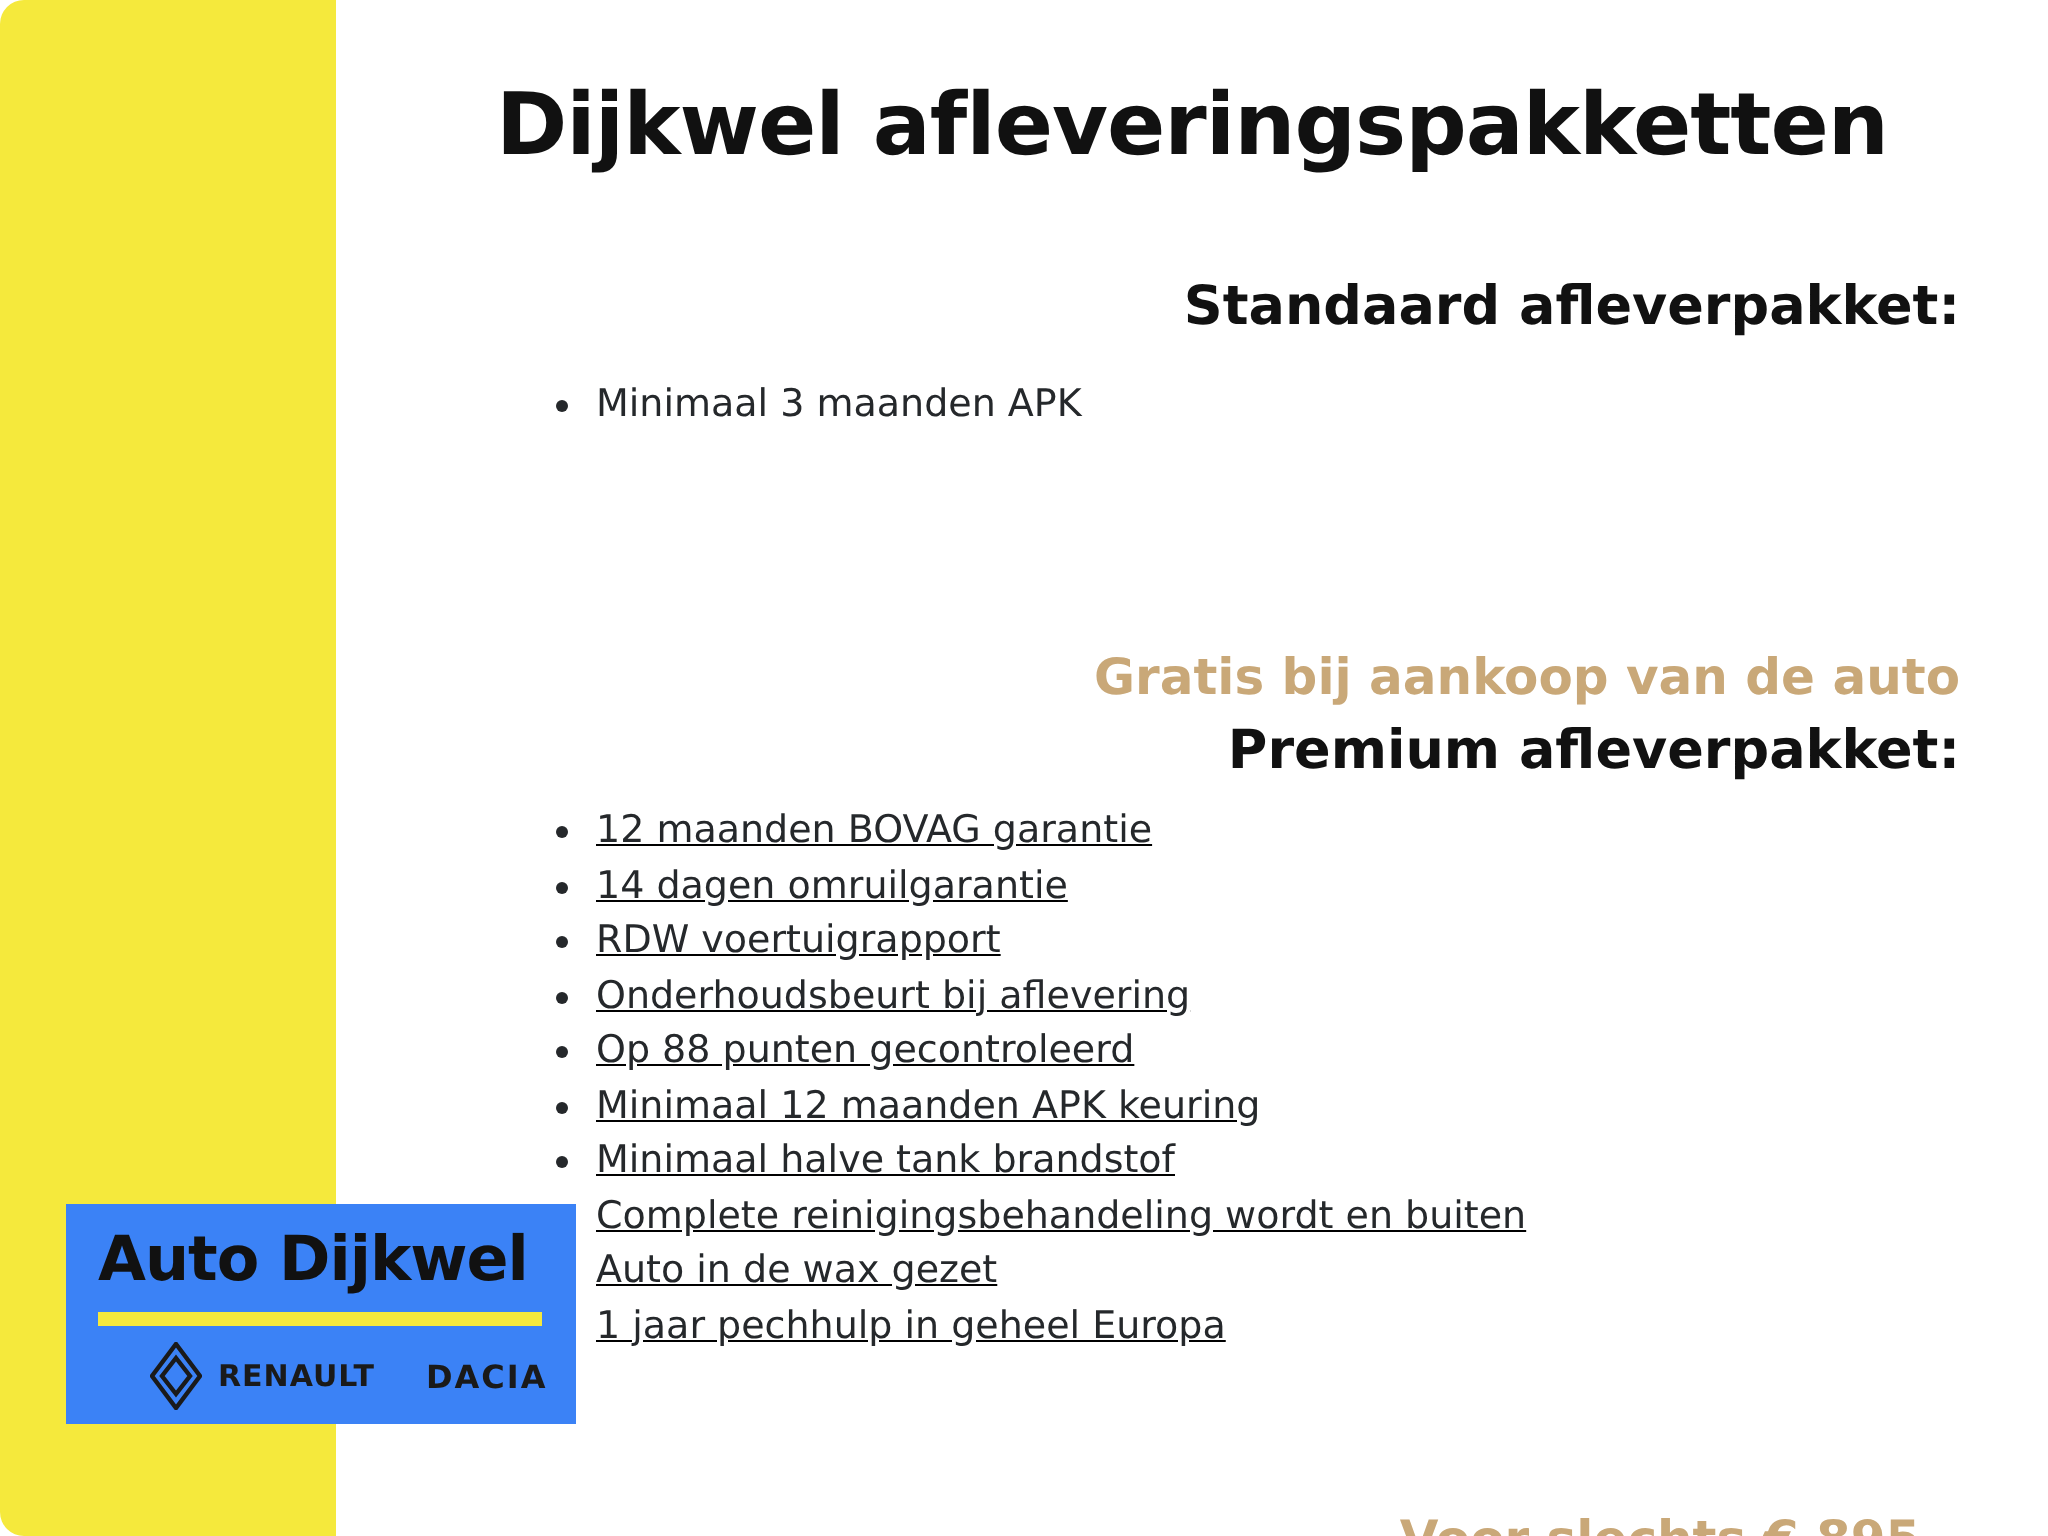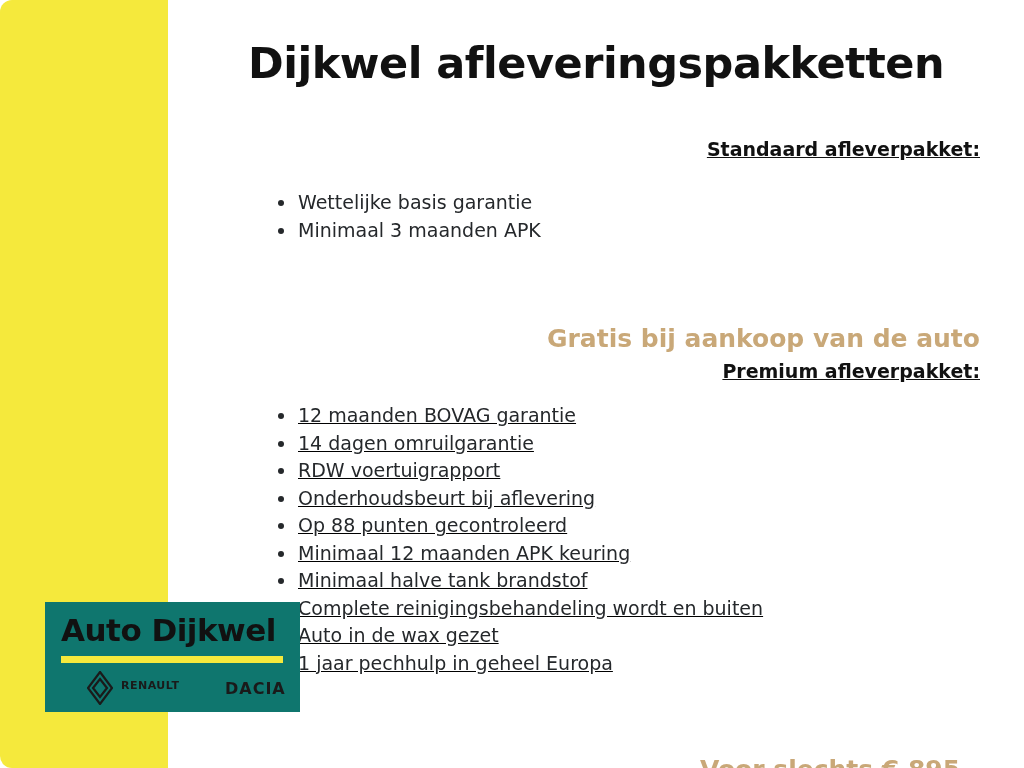--- a/index.html
+++ b/index.html
@@ -44,24 +44,23 @@
     text-align: center;
     font-size: 43px;
     font-weight: bold;
     color: #111111;
     letter-spacing: -0.5px;
   }
   .section-head {
     position: absolute;
     right: 44px;
     text-align: center;
-    font-size: 19px;
+    font-size: 27px;
     font-weight: bold;
     color: #111111;
-    text-decoration: underline;
   }
   .head-standaard { top: 138px; }
   .head-premium { top: 360px; margin-left: 24px; }
 
   .bullets {
     position: absolute;
     left: 104px;
     margin: 0;
     padding: 0;
     list-style: none;
@@ -101,23 +100,22 @@
   }
   .accent-gratis { top: 292px; }
   .accent-prijs { top: 723px; }
 
   .logo-box {
     position: absolute;
     left: 33px;
     top: 602px;
     width: 255px;
     height: 110px;
-    background: #0f766e;
+    background: #3b82f6;
     display: block;
-    margin-left: 12px;
   }
   .logo-name {
     position: absolute;
     left: 16px;
     top: 10px;
     font-size: 31px;
     font-weight: bold;
     color: #111111;
     letter-spacing: -0.5px;
   }
@@ -140,21 +138,21 @@
     position: absolute;
     left: 32px;
     top: 3px;
     width: 26px;
     height: 34px;
   }
   .renault-text {
     position: absolute;
     left: 66px;
     top: 11px;
-    font-size: 11px;
+    font-size: 15px;
     font-weight: bold;
     color: #1a1a1a;
     letter-spacing: 0.5px;
   }
   .dacia-text {
     position: absolute;
     left: 170px;
     top: 11px;
     font-size: 16px;
     font-weight: bold;
@@ -169,21 +167,20 @@
 
   <div class="yellow-band"></div>
 
   <div class="content">
 
     <div class="main-title">Dijkwel afleveringspakketten</div>
 
     <div class="section-head head-standaard">Standaard afleverpakket:</div>
 
     <ul class="bullets list-standaard">
-      <li><span>Wettelijke basis garantie</span></li>
       <li><span>Minimaal 3 maanden APK</span></li>
     </ul>
 
     <div class="accent-line accent-gratis">Gratis bij aankoop van de auto</div>
 
     <div class="section-head head-premium">Premium afleverpakket:</div>
 
     <ul class="bullets list-premium">
       <li><span>12 maanden BOVAG garantie</span></li>
       <li><span>14 dagen omruilgarantie</span></li>

